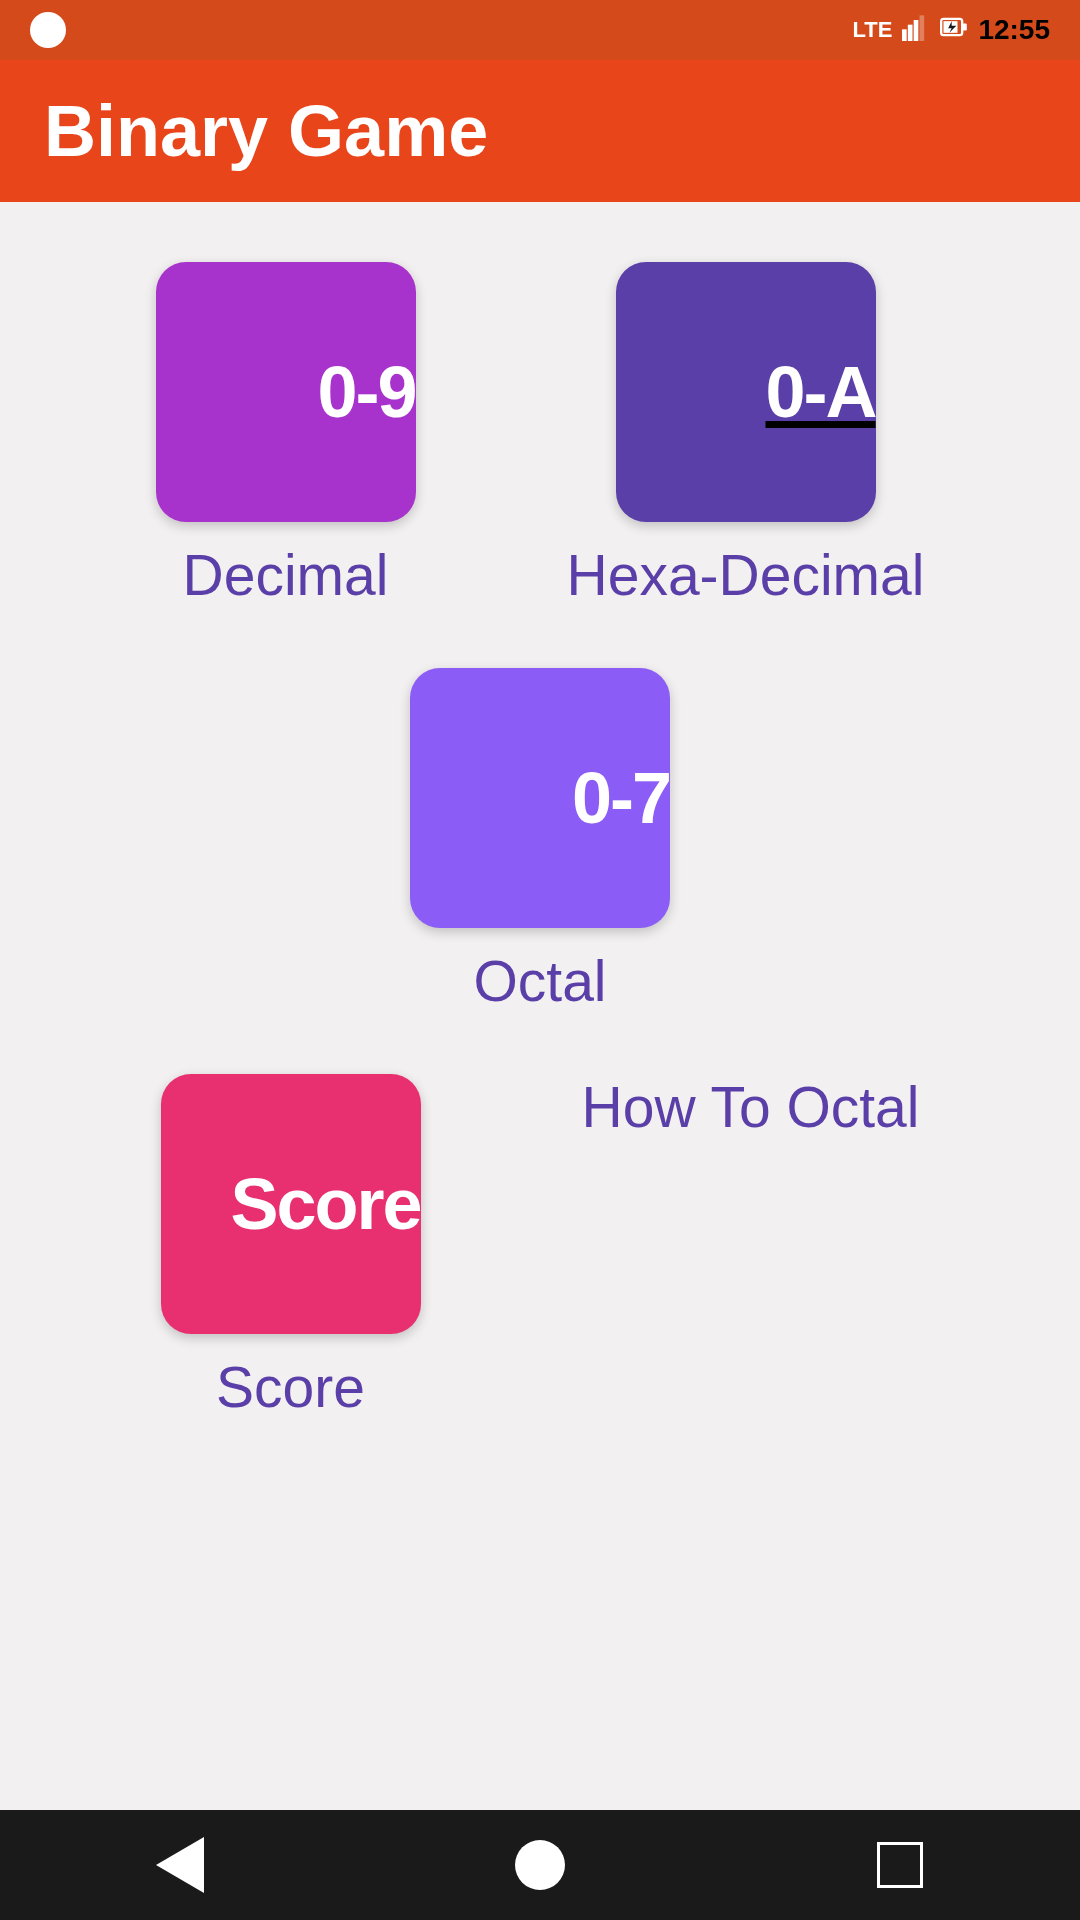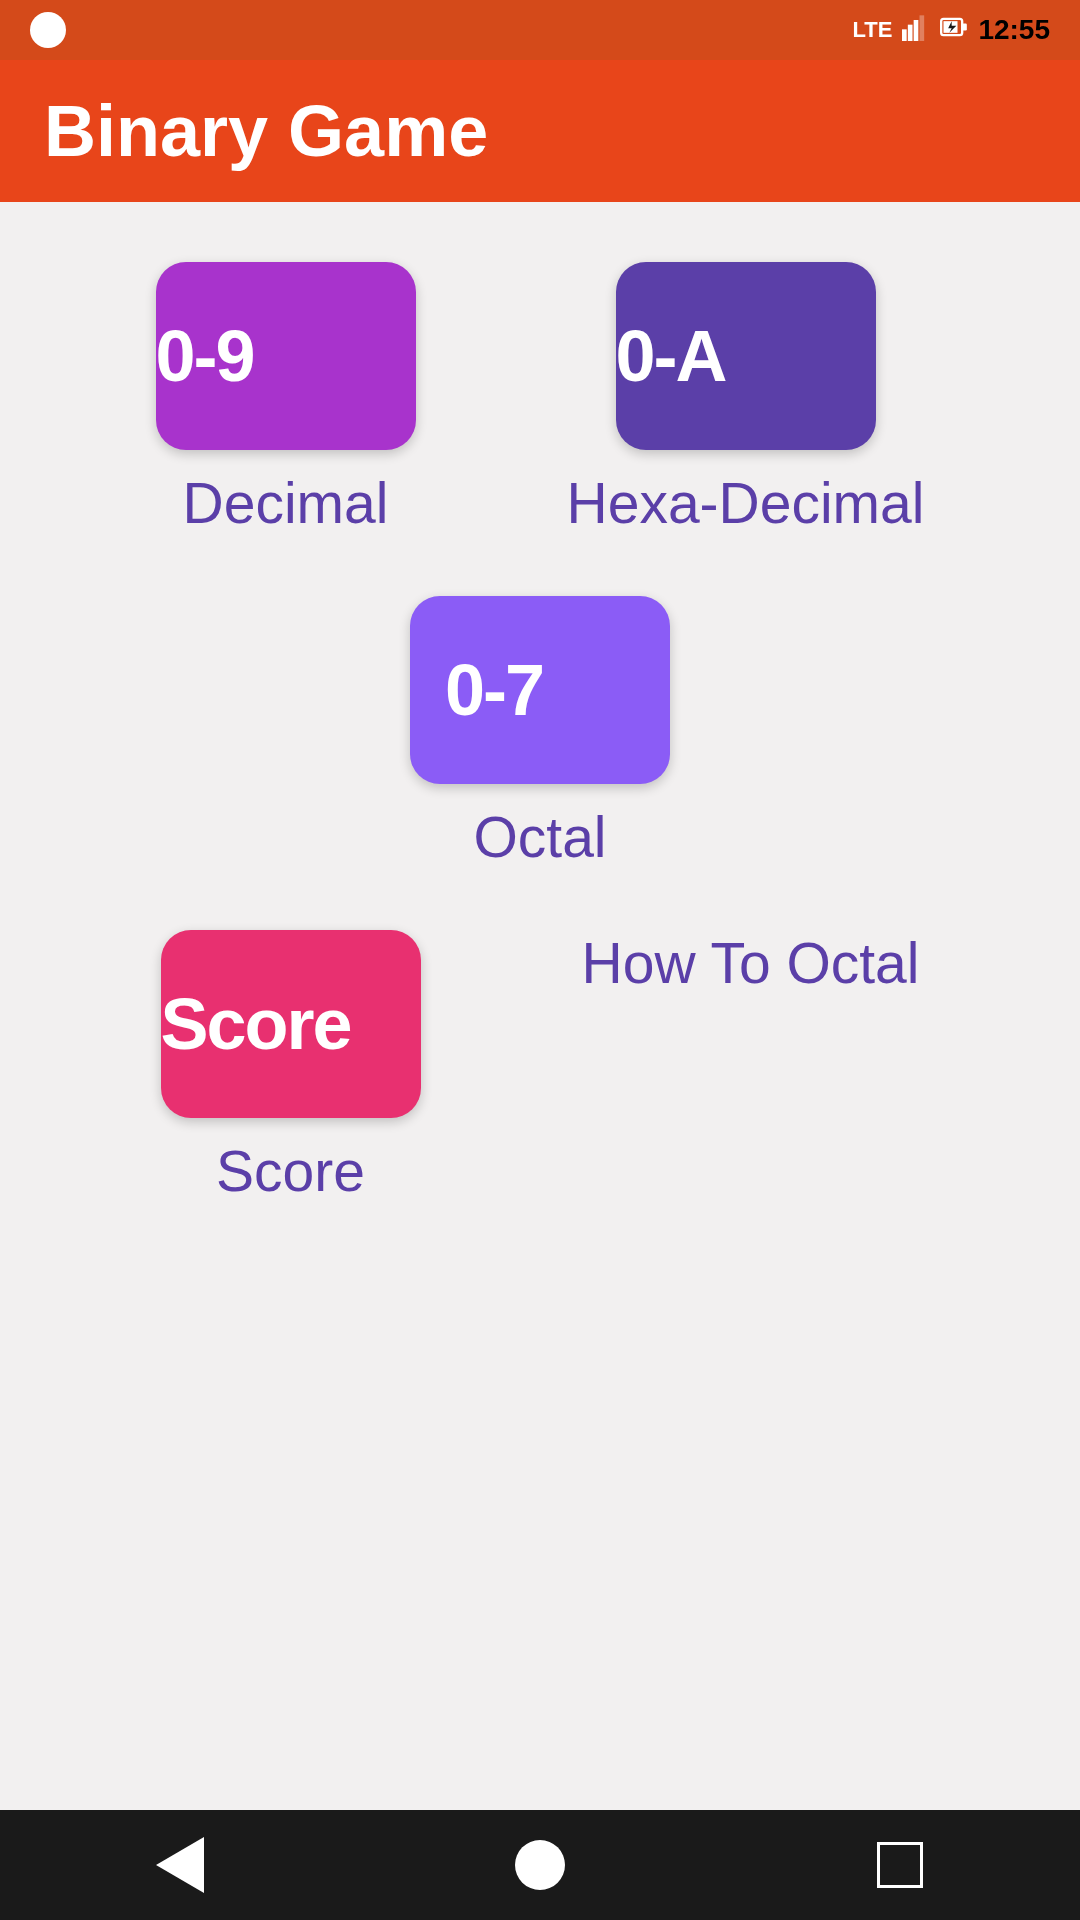--- a/index.html
+++ b/index.html
@@ -110,25 +110,25 @@
     .menu-item {
       display: flex;
       flex-direction: column;
       align-items: center;
       gap: 20px;
       cursor: pointer;
     }
 
     .menu-icon {
       width: 260px;
-      height: 188px;
+      height: 260px;
       border-radius: 30px;
       display: flex;
       align-items: center;
-      justify-content: flex-start;
+      justify-content: flex-end;
       box-shadow: 0 4px 12px rgba(0,0,0,0.2);
     }
 
     .menu-icon-text {
       color: white;
       font-size: 72px;
       font-weight: bold;
       letter-spacing: -2px;
     }
 
@@ -138,20 +138,21 @@
       color: #5b3fa8;
     }
 
     
     .decimal-icon {
       background: #a833cc;
     }
 
     .hexadecimal-icon {
       background: #5b3fa8;
+      text-decoration: underline;
     }
 
     .octal-icon {
       background: #8b5cf6;
       padding-left: 35px;
     }
 
     .score-icon {
       background: #e83070;
     }

